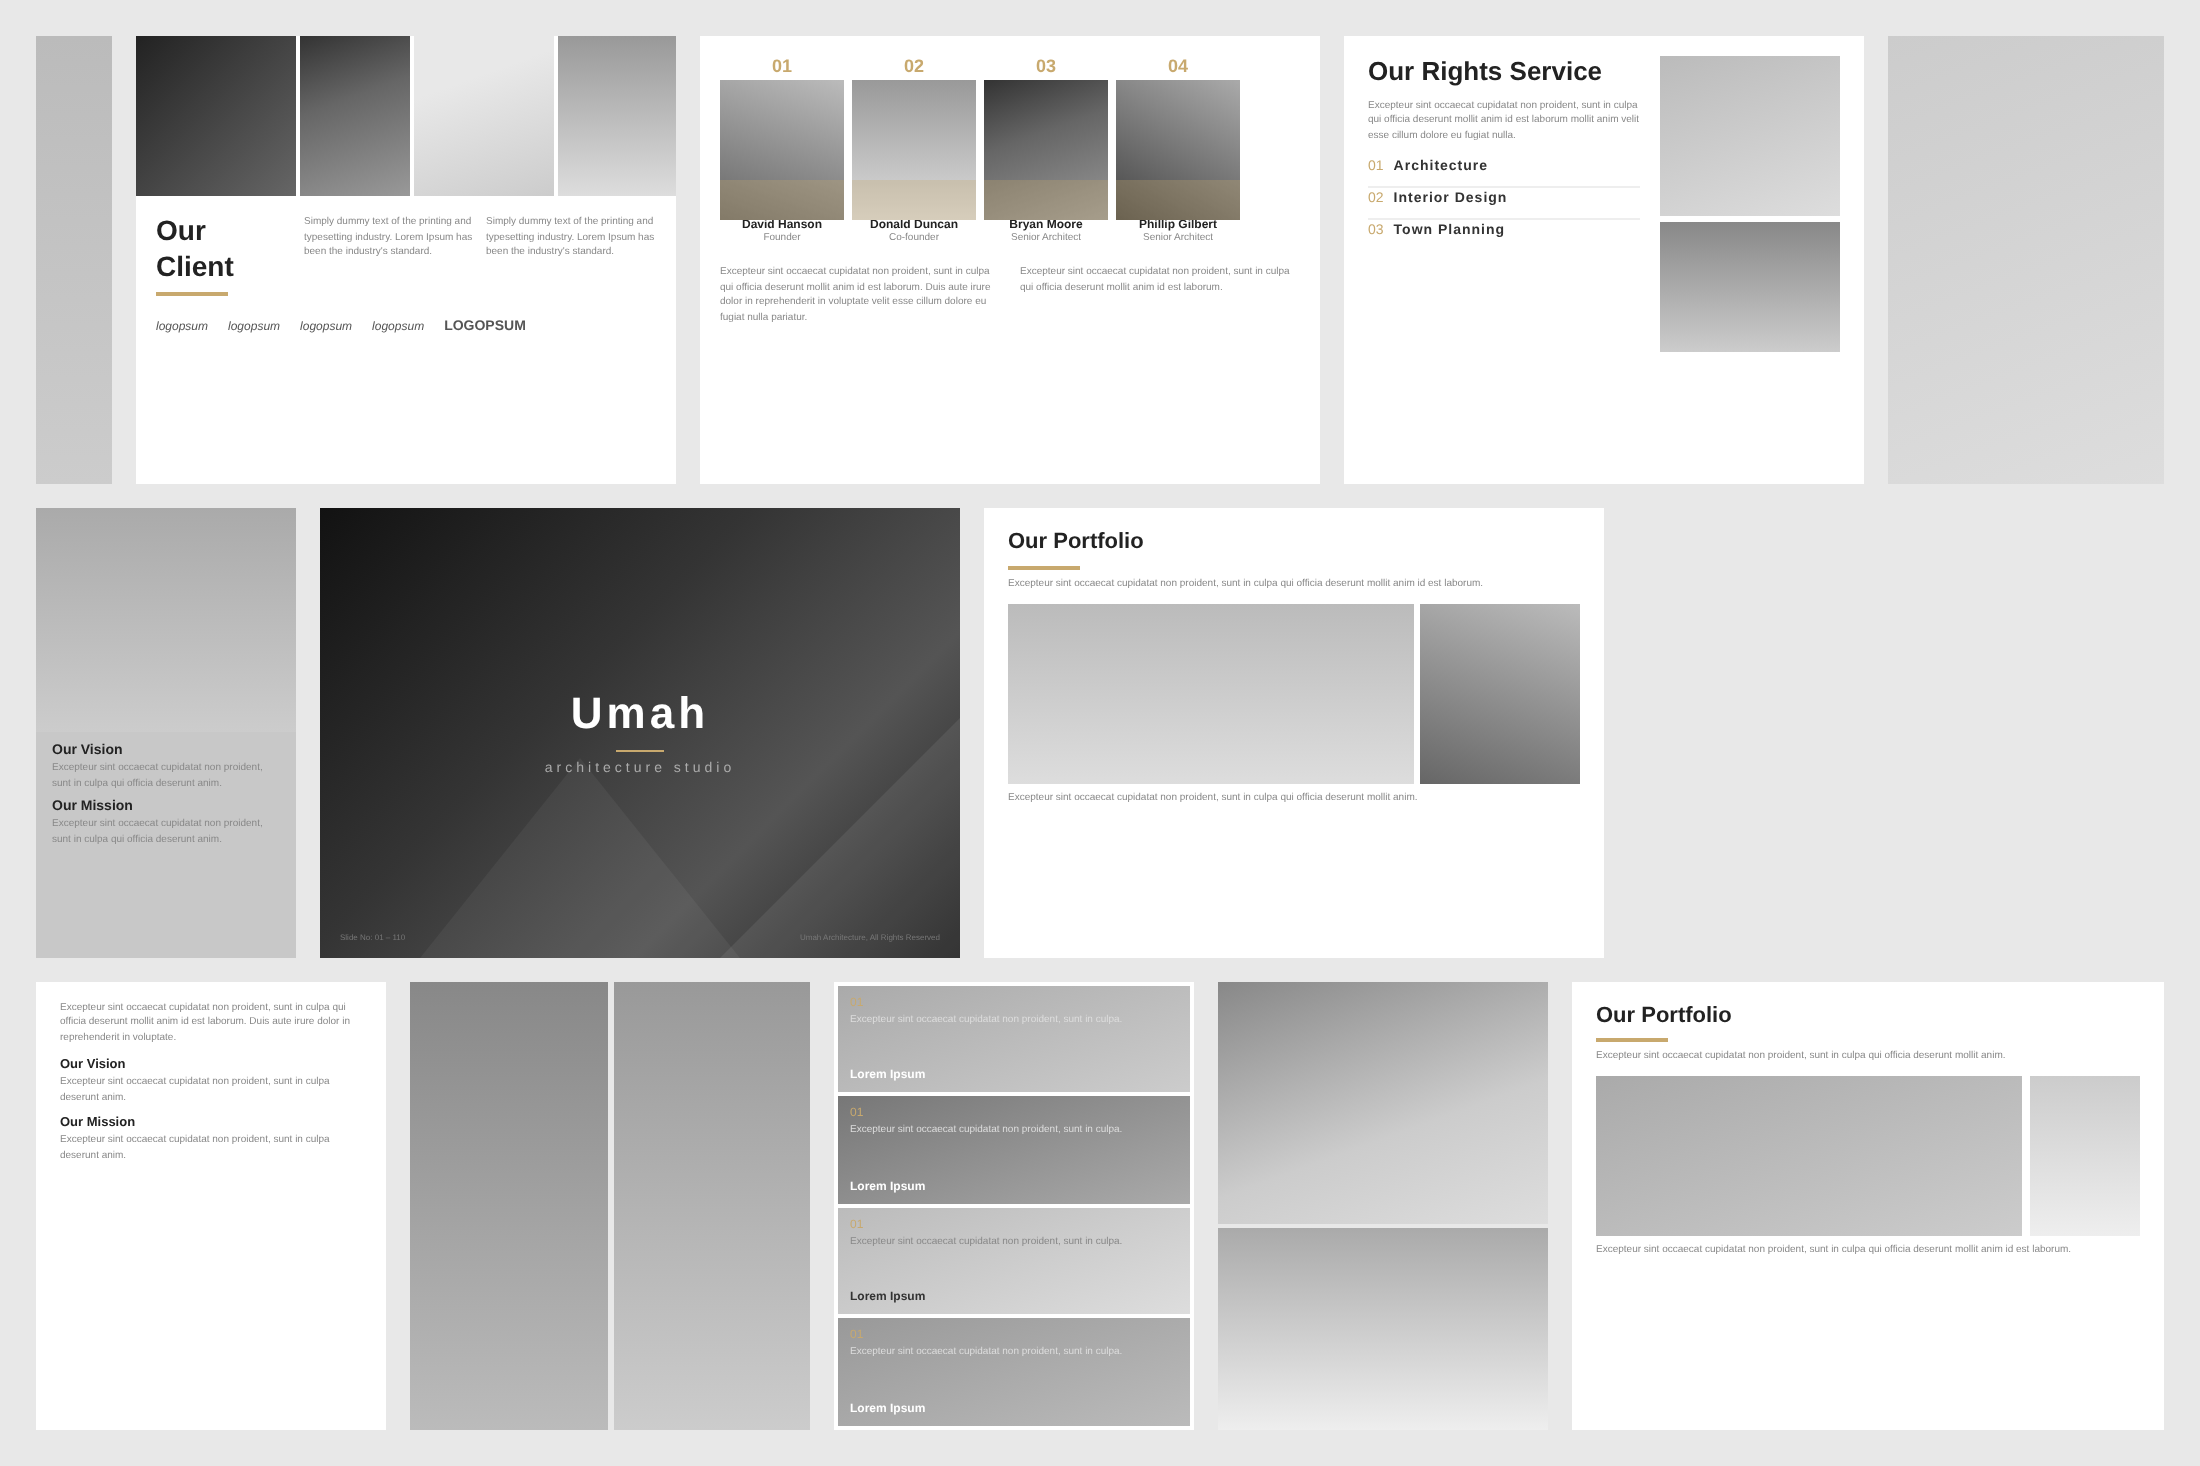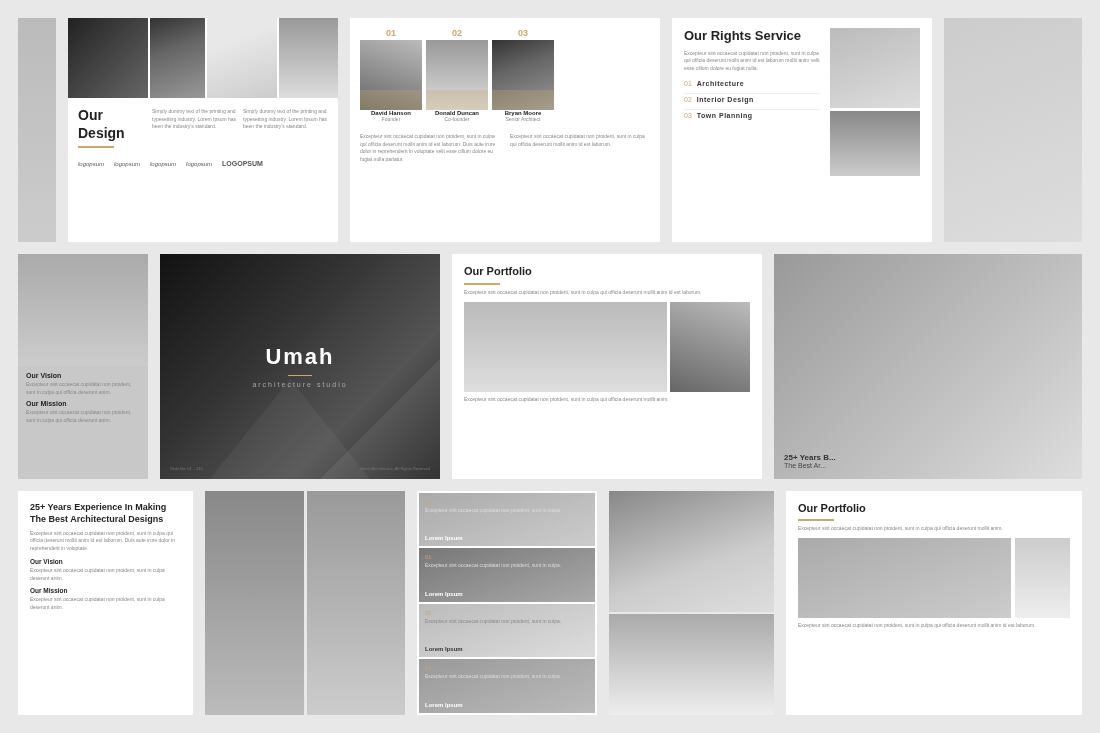--- a/index.html
+++ b/index.html
@@ -55,21 +55,21 @@
     }
 
     
     .slide-r2-partial-left {
       width: 130px;
       background: #c8c8c8;
       overflow: hidden;
     }
 
     .slide-umah {
-      width: 280px;
+      width: 320px;
     }
 
     .slide-portfolio {
       width: 310px;
     }
 
     .slide-r2-partial-right {
       flex: 1;
       background: #ccc;
       overflow: hidden;
@@ -384,21 +384,21 @@
       <div class="our-client-img2 arch-shape-2"></div>
       <div class="our-client-img3">
 
         <div style="width:100%;height:100%;background:linear-gradient(160deg,#e8e8e8 30%,#ccc 100%);"></div>
       </div>
       <div class="our-client-img4 arch-shape-5"></div>
     </div>
     <div class="client-content">
       <div class="client-heading-row">
         <div>
-          <div class="text-heading-lg">Our Design</div>
+          <div class="text-heading-lg">Our Client</div>
           <div class="accent-line"></div>
         </div>
         <div style="display:flex;gap:6px;margin-top:2px;">
           <div style="width:85px;">
             <div class="text-tiny">Simply dummy text of the printing and typesetting industry. Lorem Ipsum has been the industry's standard.</div>
           </div>
           <div style="width:85px;">
             <div class="text-tiny">Simply dummy text of the printing and typesetting industry. Lorem Ipsum has been the industry's standard.</div>
           </div>
         </div>
@@ -436,20 +436,28 @@
 
       <div class="team-member">
         <div class="team-num">03</div>
         <div class="team-photo arch-shape-2">
           <div class="team-photo-overlay"></div>
         </div>
         <div class="team-name">Bryan Moore</div>
         <div class="team-role">Senior Architect</div>
       </div>
 
+      <div class="team-member">
+        <div class="team-num">04</div>
+        <div class="team-photo arch-shape-4">
+          <div class="team-photo-overlay"></div>
+        </div>
+        <div class="team-name">Phillip Gilbert</div>
+        <div class="team-role">Senior Architect</div>
+      </div>
     </div>
     <div class="about-content">
       <div class="about-cols">
         <div style="flex:1;">
           <div class="text-tiny">Excepteur sint occaecat cupidatat non proident, sunt in culpa qui officia deserunt mollit anim id est laborum. Duis aute irure dolor in reprehenderit in voluptate velit esse cillum dolore eu fugiat nulla pariatur.</div>
         </div>
         <div style="flex:1;">
           <div class="text-tiny">Excepteur sint occaecat cupidatat non proident, sunt in culpa qui officia deserunt mollit anim id est laborum.</div>
         </div>
       </div>
@@ -525,34 +533,25 @@
       <div class="accent-line"></div>
       <div class="text-tiny" style="margin-bottom:4px;">Excepteur sint occaecat cupidatat non proident, sunt in culpa qui officia deserunt mollit anim id est laborum.</div>
       <div class="portfolio-img-row">
         <div style="flex:1;height:90px;background:linear-gradient(180deg,#bbb 0%,#ddd 100%);"></div>
         <div class="portfolio-img-side arch-shape-3"></div>
       </div>
       <div class="text-tiny" style="margin-top:4px;">Excepteur sint occaecat cupidatat non proident, sunt in culpa qui officia deserunt mollit anim.</div>
     </div>
   </div>
 
-  <div class="slide slide-r2-partial-right">
-    <div style="width:100%;height:100%;background:linear-gradient(135deg,#999 0%,#ddd 100%);position:relative;">
-      <div style="position:absolute;bottom:10px;left:10px;">
-        <div style="font-size:8px;color:#333;font-weight:bold;">25+ Years B...</div>
-        <div style="font-size:7px;color:#444;">The Best Ar...</div>
-      </div>
-    </div>
-  </div>
 </div>
 
 <div class="row">
 
   <div class="slide years-slide" style="width:175px;padding:10px 12px;">
-    <div class="text-heading" style="font-size:9px;line-height:1.4;margin-bottom:4px;">25+ Years Experience In Making The Best Architectural Designs</div>
     <div class="text-tiny" style="margin-bottom:6px;">Excepteur sint occaecat cupidatat non proident, sunt in culpa qui officia deserunt mollit anim id est laborum. Duis aute irure dolor in reprehenderit in voluptate.</div>
     <div style="font-size:6.5px;color:#222;font-weight:bold;margin-bottom:2px;">Our Vision</div>
     <div class="text-tiny" style="margin-bottom:5px;">Excepteur sint occaecat cupidatat non proident, sunt in culpa deserunt anim.</div>
     <div style="font-size:6.5px;color:#222;font-weight:bold;margin-bottom:2px;">Our Mission</div>
     <div class="text-tiny">Excepteur sint occaecat cupidatat non proident, sunt in culpa deserunt anim.</div>
   </div>
 
   <div class="slide-r3-images" style="width:200px;display:flex;flex-direction:row;gap:3px;">
     <div style="flex:1;background:linear-gradient(180deg,#888 0%,#bbb 100%);border-radius:0;"></div>
     <div style="flex:1;background:linear-gradient(180deg,#999 0%,#ccc 100%);"></div>

